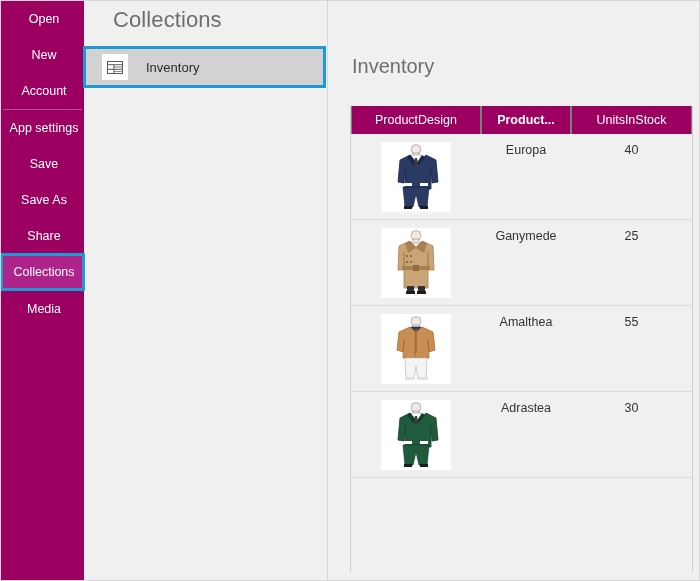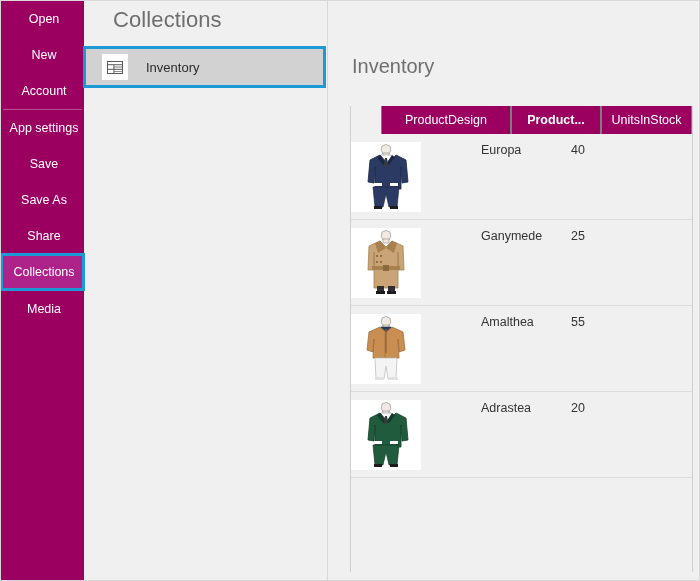--- a/index.html
+++ b/index.html
@@ -126,21 +126,20 @@
   .table-wrap {
     position: absolute;
     left: 22px;
     top: 105px;
     right: 6px;
     bottom: 8px;
     border-left: 1px solid #cfcfcf;
     border-right: 1px solid #cfcfcf;
     box-sizing: border-box;
     overflow: hidden;
-    padding-left: 30px;
   }
   .tbl-header {
     display: flex;
     height: 28px;
     background: #f0f0f0;
   }
   .th {
     background: #9b0061;
     color: #ffffff;
     font-size: 12.5px;
@@ -171,21 +170,21 @@
     height: 86px;
     border-bottom: 1px solid #dcdcdc;
     box-sizing: border-box;
     align-items: flex-start;
   }
   .td {
     box-sizing: border-box;
     height: 112px;
     display: flex;
     align-items: flex-start;
-    justify-content: flex-start;
+    justify-content: center;
   }
   .td.c0 { flex: 0 0 130px; padding-top: 8px; }
   .td.c1 { flex: 0 0 90px; padding-top: 9px; }
   .td.c2 { flex: 1 1 auto; padding-top: 9px; }
   .cell-text {
     font-size: 12.5px;
     color: #333333;
   }
   .thumb {
     width: 70px;
@@ -343,20 +342,20 @@
                   <rect x="39" y="41" width="8" height="3" fill="#ffffff"></rect>
                   <rect x="23" y="64" width="8" height="3" fill="#1c1c1c"></rect>
                   <rect x="39" y="64" width="8" height="3" fill="#1c1c1c"></rect>
                 </svg>
               </div>
             </div>
             <div class="td c1">
               <span class="cell-text">Adrastea</span>
             </div>
             <div class="td c2">
-              <span class="cell-text">20</span>
+              <span class="cell-text">30</span>
             </div>
           </div>
         </div>
     </div>
   </div>
 
 </div>
 
 </body></html>

